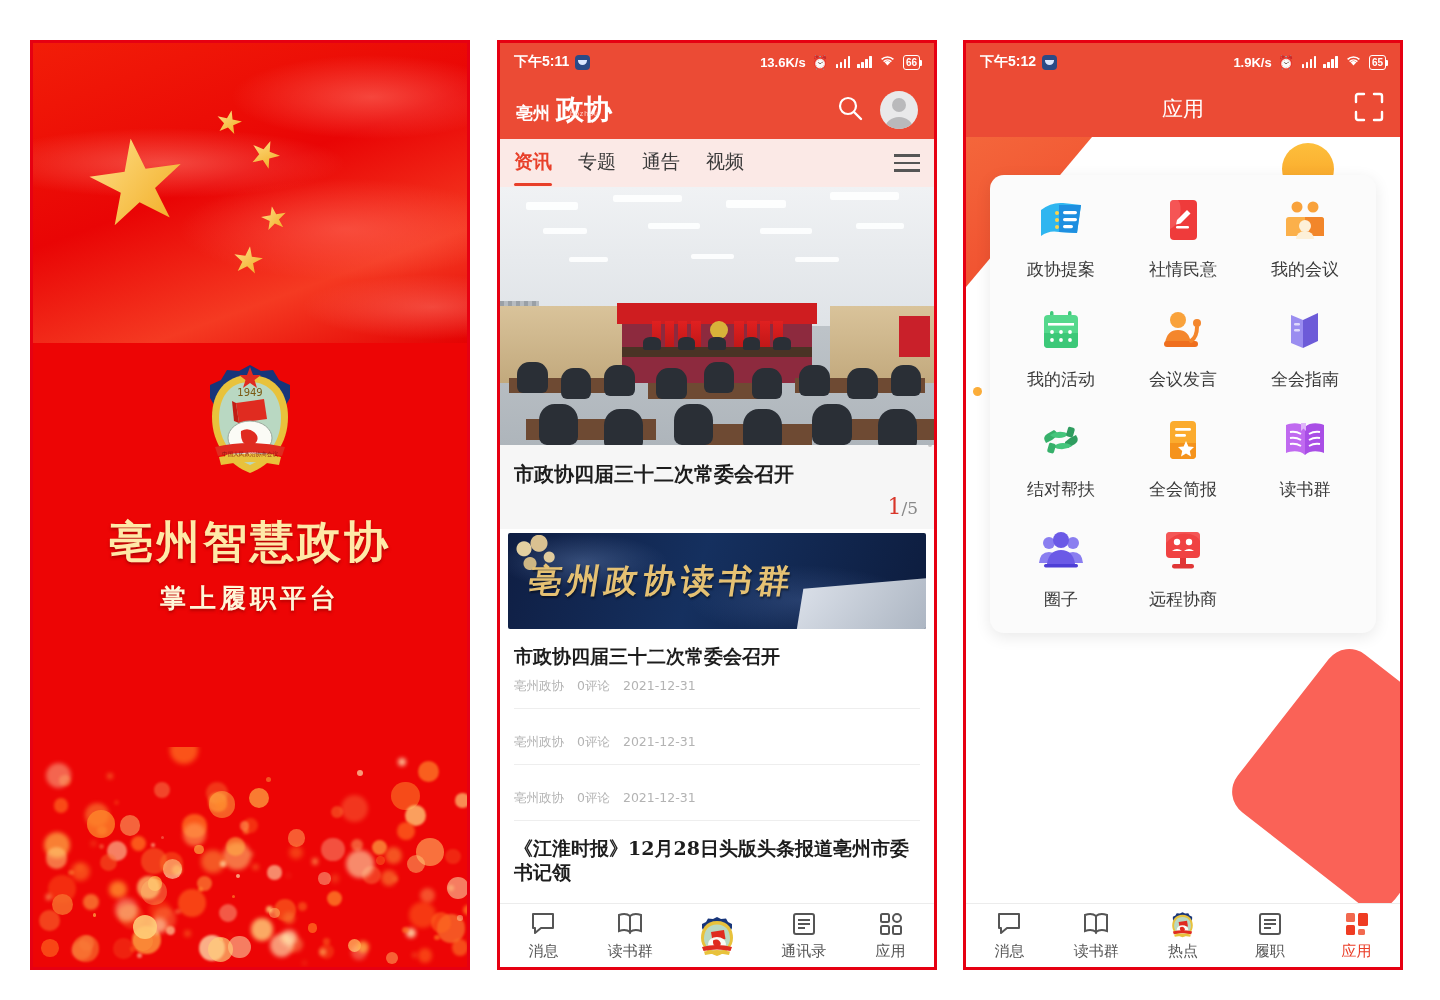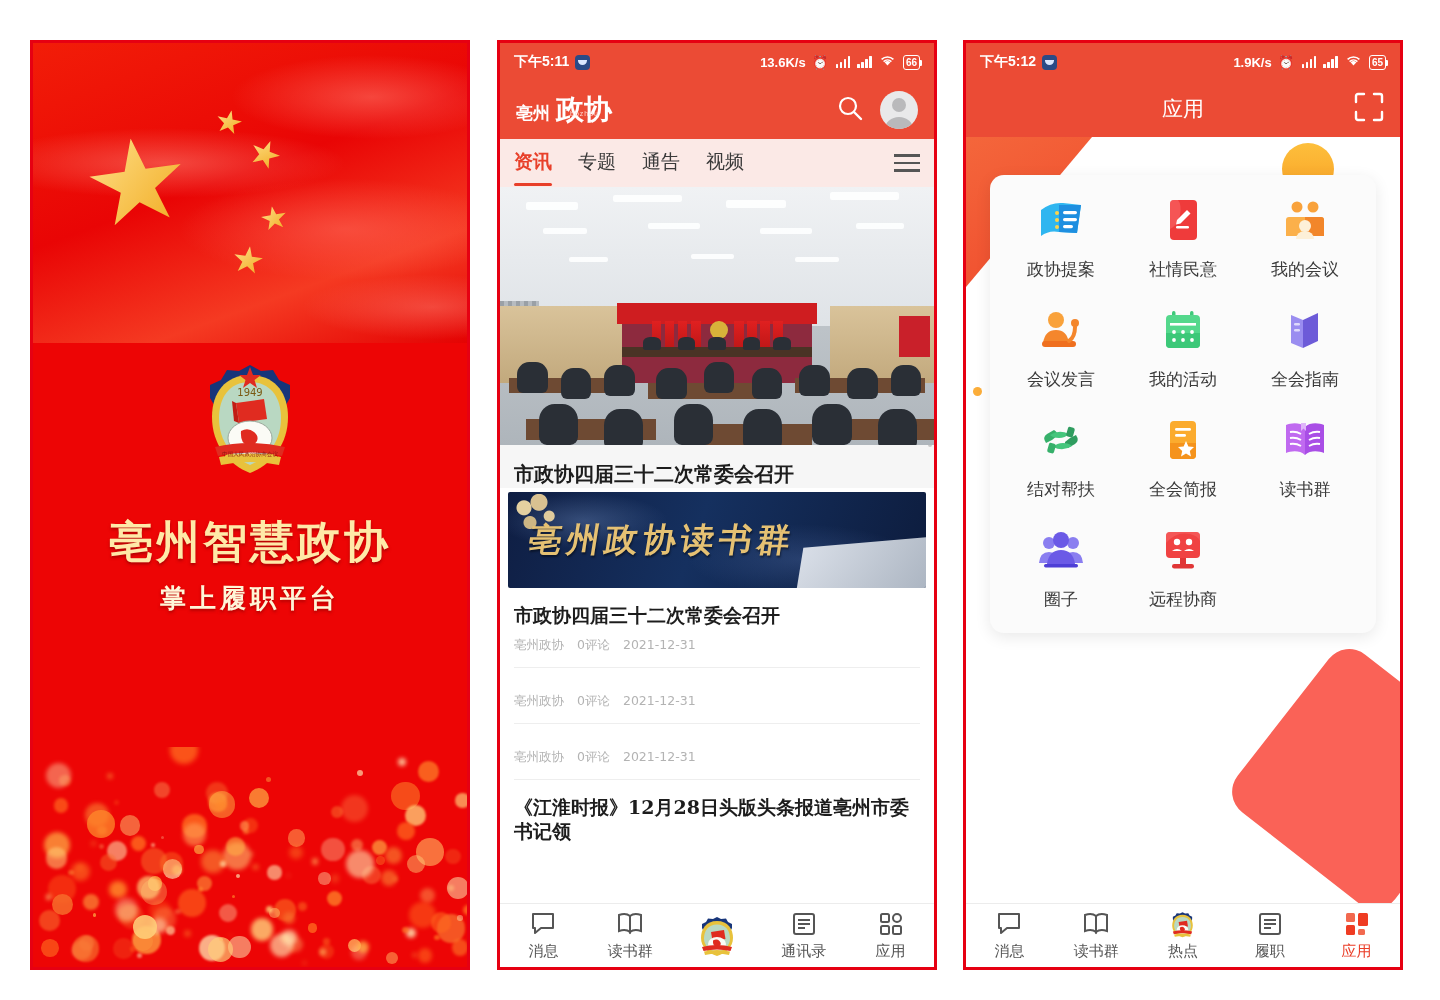--- a/index.html
+++ b/index.html
@@ -497,20 +497,23 @@
         <div class="hero-ppl" style="left:24%;top:86%;width:9%;height:16%"></div>
         <div class="hero-ppl" style="left:40%;top:84%;width:9%;height:16%"></div>
         <div class="hero-ppl" style="left:56%;top:86%;width:9%;height:16%"></div>
         <div class="hero-ppl" style="left:72%;top:84%;width:9%;height:16%"></div>
         <div class="hero-ppl" style="left:87%;top:86%;width:9%;height:16%"></div>
       </div>
 
       <div class="hero-cap">
         <h3>市政协四届三十二次常委会召开</h3>
       </div>
+      <div class="hero-idx">
+        <b>1</b><span>/5</span>
+      </div>
 
       <div class="promo">
         <div class="promo-flower"></div>
         <div class="promo-book"></div>
         <div class="promo-text">亳州政协读书群</div>
       </div>
 
       <div class="nlist">
         <div class="nitem">
           <h4>市政协四届三十二次常委会召开</h4>
@@ -689,47 +692,47 @@
                 <circle cx="27" cy="33" r="6" fill="#fdf0d8"></circle>
                 <path d="M18 46 a9 8 0 0 1 18 0 Z" fill="#fdf0d8"></path>
               </svg>
             </span>
             <span class="appname">我的会议</span>
           </div>
 
           <div class="appitem">
             <span class="appicon">
               <svg width="54" height="54" viewBox="0 0 54 54">
-                <circle cx="22" cy="17" r="8" fill="#f9a23b"></circle>
-                <path d="M9 40 q2 -13 13 -13 q11 0 13 13 Z" fill="#f4862c"></path>
-                <rect x="8" y="38" width="34" height="6" rx="3" fill="#ef6f1e"></rect>
-                <circle cx="41" cy="20" r="4" fill="#f4862c"></circle>
-                <path d="M41 24 q0 10 -6 14" stroke="#f4862c" stroke-width="4" fill="none" stroke-linecap="round"></path>
-              </svg>
-            </span>
-            <span class="appname">会议发言</span>
-          </div>
-
-          <div class="appitem">
-            <span class="appicon">
-              <svg width="54" height="54" viewBox="0 0 54 54">
                 <rect x="16" y="8" width="3.5" height="8" rx="1.7" fill="#3fc97a"></rect>
                 <rect x="34" y="8" width="3.5" height="8" rx="1.7" fill="#3fc97a"></rect>
                 <rect x="10" y="12" width="34" height="33" rx="4" fill="#54d88c"></rect>
                 <path d="M10 30 h34 v11 a4 4 0 0 1 -4 4 h-26 a4 4 0 0 1 -4 -4 Z" fill="#3cc878"></path>
                 <rect x="14" y="20" width="26" height="2.6" fill="#fff"></rect>
                 <circle cx="18" cy="29" r="1.9" fill="#fff"></circle>
                   <circle cx="27" cy="29" r="1.9" fill="#fff"></circle>
                   <circle cx="36" cy="29" r="1.9" fill="#fff"></circle>
                 <circle cx="18" cy="37" r="1.9" fill="#fff"></circle>
                   <circle cx="27" cy="37" r="1.9" fill="#fff"></circle>
                   <circle cx="36" cy="37" r="1.9" fill="#fff"></circle>
               </svg>
             </span>
             <span class="appname">我的活动</span>
+          </div>
+
+          <div class="appitem">
+            <span class="appicon">
+              <svg width="54" height="54" viewBox="0 0 54 54">
+                <circle cx="22" cy="17" r="8" fill="#f9a23b"></circle>
+                <path d="M9 40 q2 -13 13 -13 q11 0 13 13 Z" fill="#f4862c"></path>
+                <rect x="8" y="38" width="34" height="6" rx="3" fill="#ef6f1e"></rect>
+                <circle cx="41" cy="20" r="4" fill="#f4862c"></circle>
+                <path d="M41 24 q0 10 -6 14" stroke="#f4862c" stroke-width="4" fill="none" stroke-linecap="round"></path>
+              </svg>
+            </span>
+            <span class="appname">会议发言</span>
           </div>
 
           <div class="appitem">
             <span class="appicon">
               <svg width="54" height="54" viewBox="0 0 54 54">
                 <path d="M13 12 l12 5 v28 l-12 -5 Z" fill="#9a8df0"></path>
                 <path d="M25 17 l15 -7 v28 l-15 7 Z" fill="#6d5bd8"></path>
                 <rect x="16" y="20" width="6" height="2.6" rx="1.3" fill="#ded9fb"></rect>
                 <rect x="16" y="26" width="6" height="2.6" rx="1.3" fill="#ded9fb"></rect>
               </svg>

